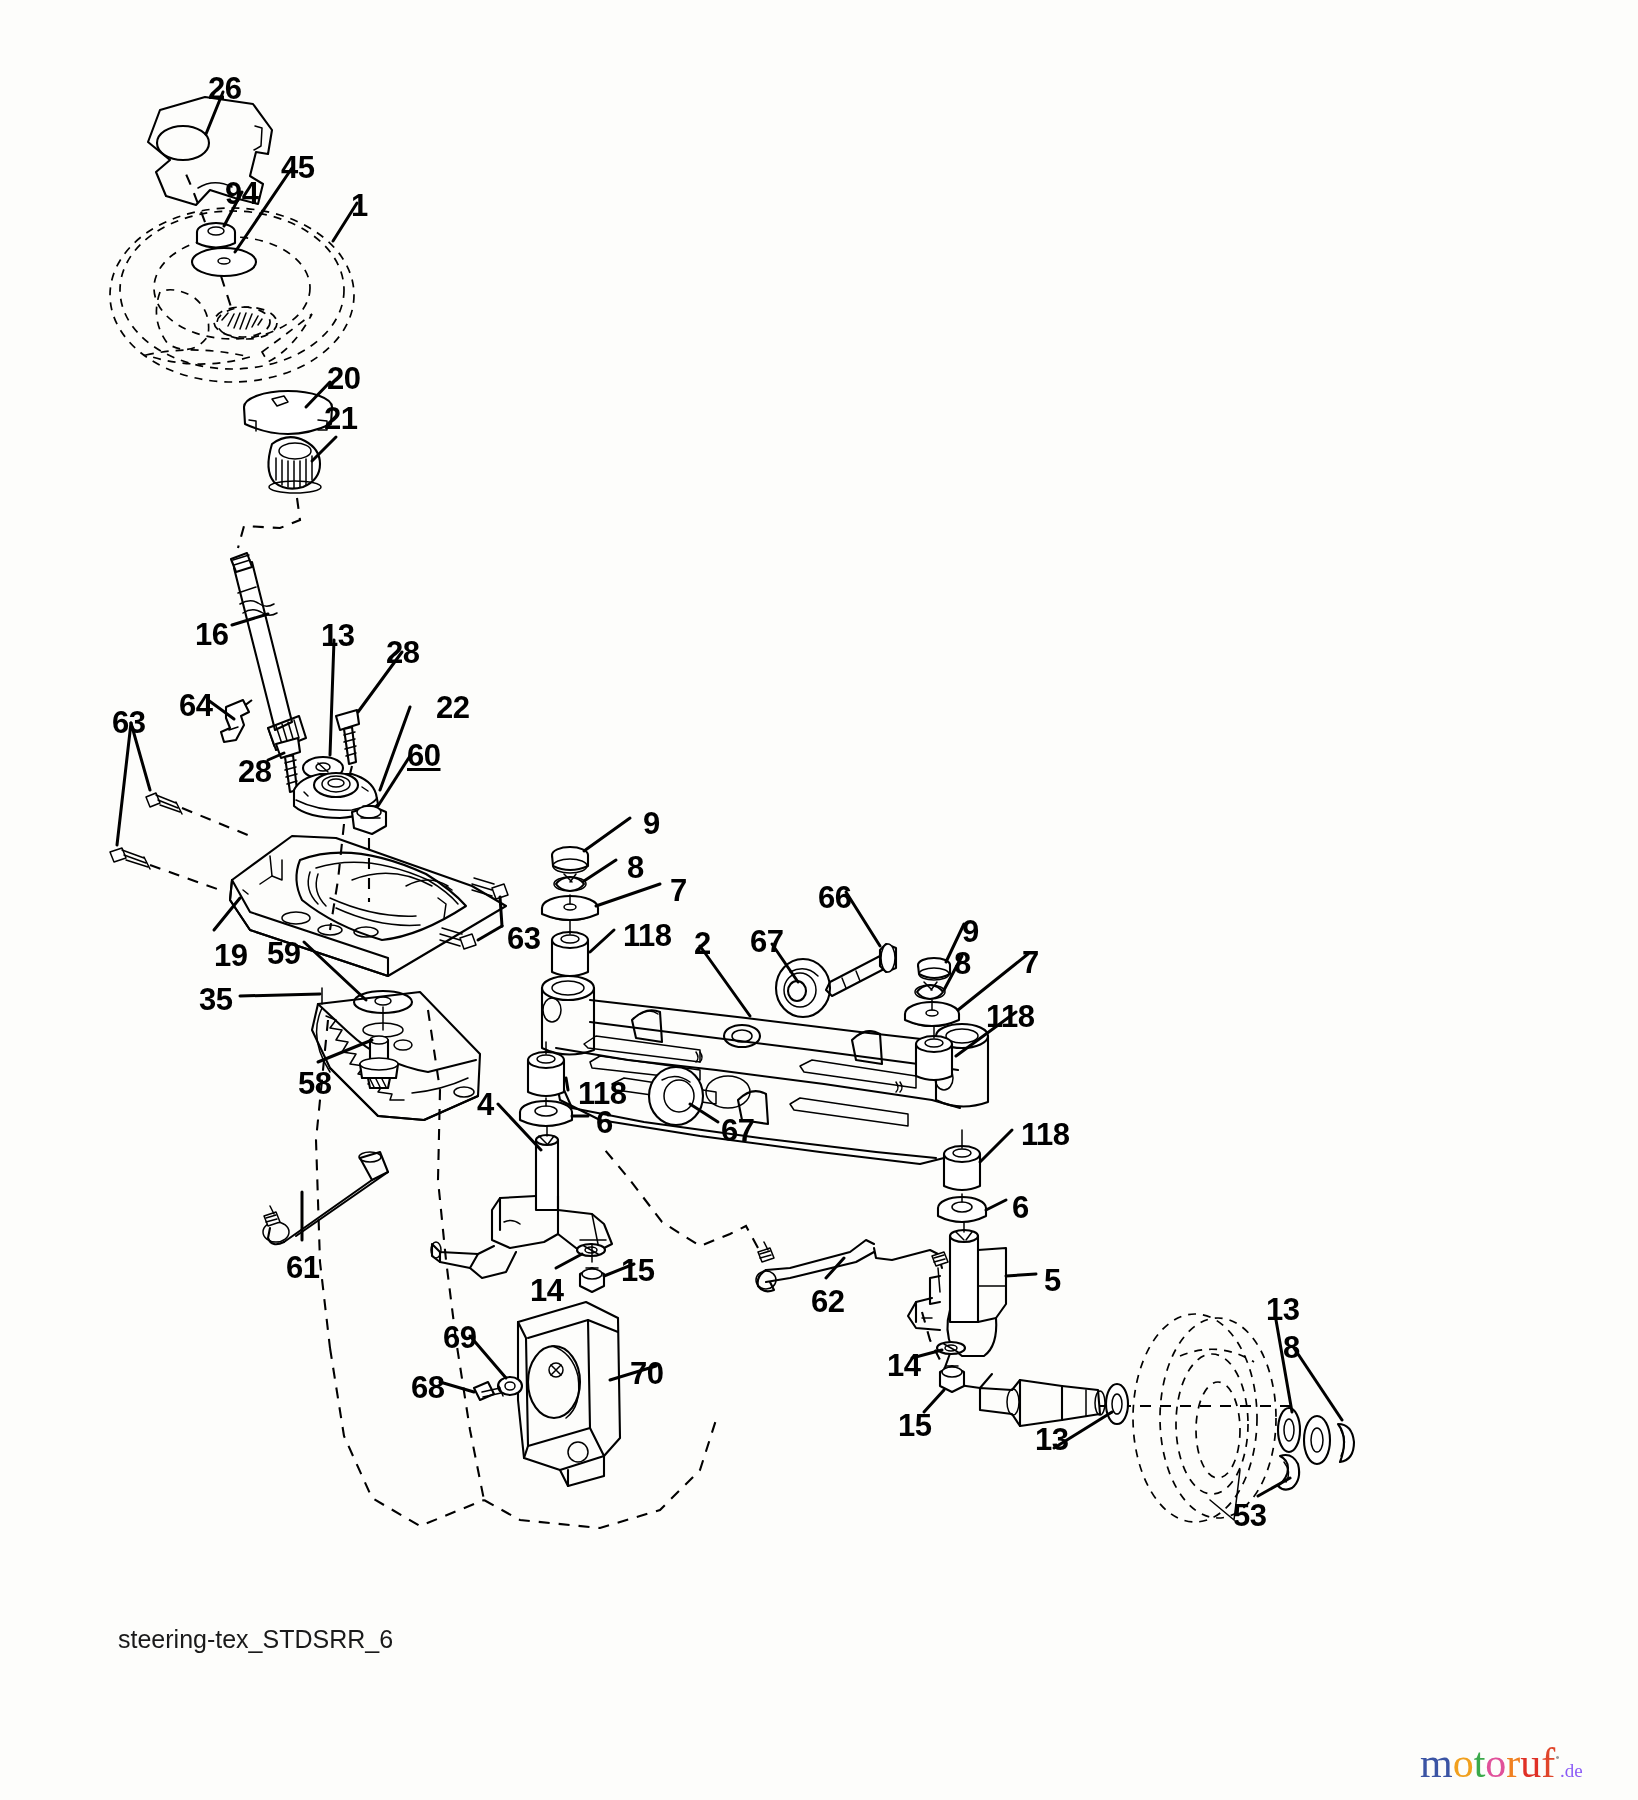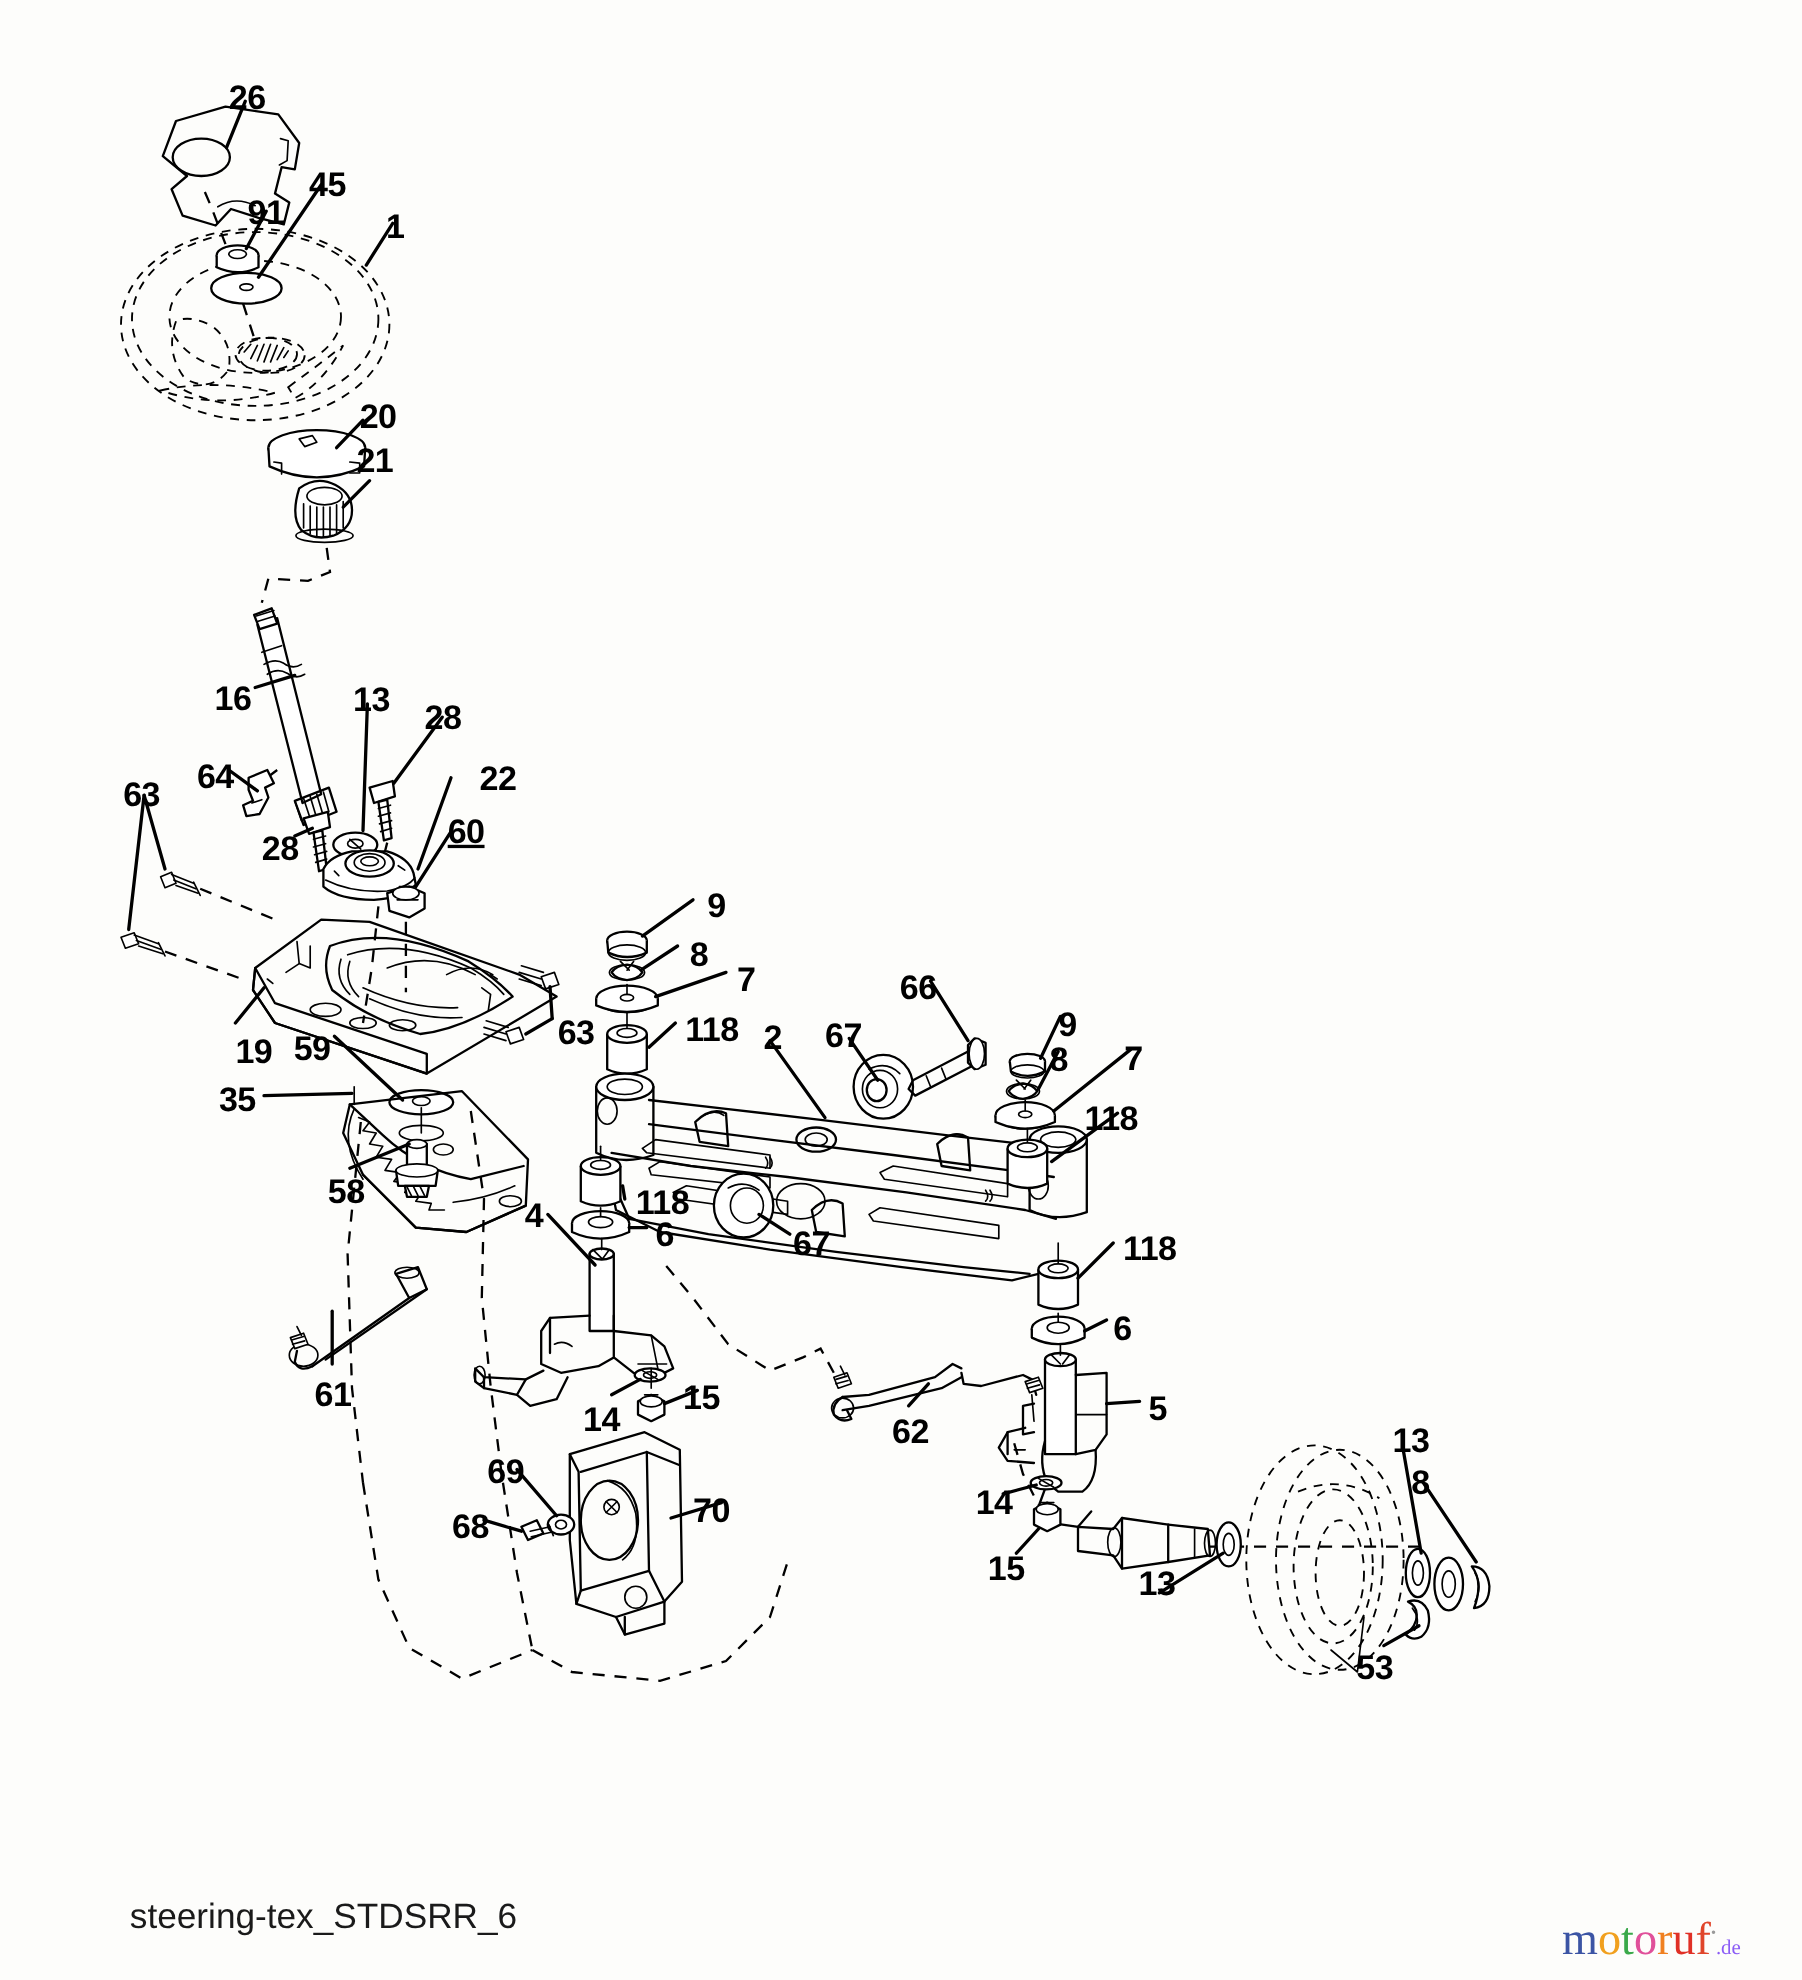--- a/index.html
+++ b/index.html
@@ -31,23 +31,23 @@
     font-weight: bold;
     color: #000000;
     letter-spacing: -0.5px;
     line-height: 1;
     white-space: nowrap;
     user-select: none;
   }
   #caption {
     position: absolute;
     left: 118px;
-    top: 1724px;
+    top: 1625px;
     font-family: "Liberation Sans", sans-serif;
-    font-size: 32px;
+    font-size: 25px;
     color: #1a1a1a;
     white-space: nowrap;
   }
   #watermark {
     position: absolute;
     left: 1420px;
     top: 1742px;
     font-family: "Liberation Serif", serif;
     font-size: 42px;
     line-height: 1;
@@ -638,21 +638,21 @@
                            Q1284 1492 1278 1486 Q1288 1478 1288 1468 Q1288 1460 1280 1456 Z"></path>
       <path class="lnt" d="M1284 1462 Q1292 1472 1286 1482"></path>
     </g>
     <path class="lead" d="M1258 1496 L1290 1478"></path>
 
     <path class="lnt" d="M1210 1500 L1234 1520 L1240 1470"></path>
 
   </svg>
 
   <div class="callout" style="left:208px;  top:73px;">26</div>
-  <div class="callout" style="left:225px;  top:178px;">91</div>
+  <div class="callout" style="left:225px;  top:178px;">94</div>
   <div class="callout" style="left:281px;  top:152px;">45</div>
   <div class="callout" style="left:351px;  top:190px;">1</div>
   <div class="callout" style="left:327px;  top:363px;">20</div>
   <div class="callout" style="left:324px;  top:403px;text-align:right;">21</div>
   <div class="callout" style="left:195px;  top:619px;">16</div>
   <div class="callout" style="left:321px; top:620px;">13</div>
   <div class="callout" style="left:386px; top:637px;">28</div>
   <div class="callout" style="left:179px;  top:690px;">64</div>
   <div class="callout" style="left:396px;  top:692px;margin-left:40px;">22</div>
   <div class="callout" style="left:112px; top:707px;">63</div>

